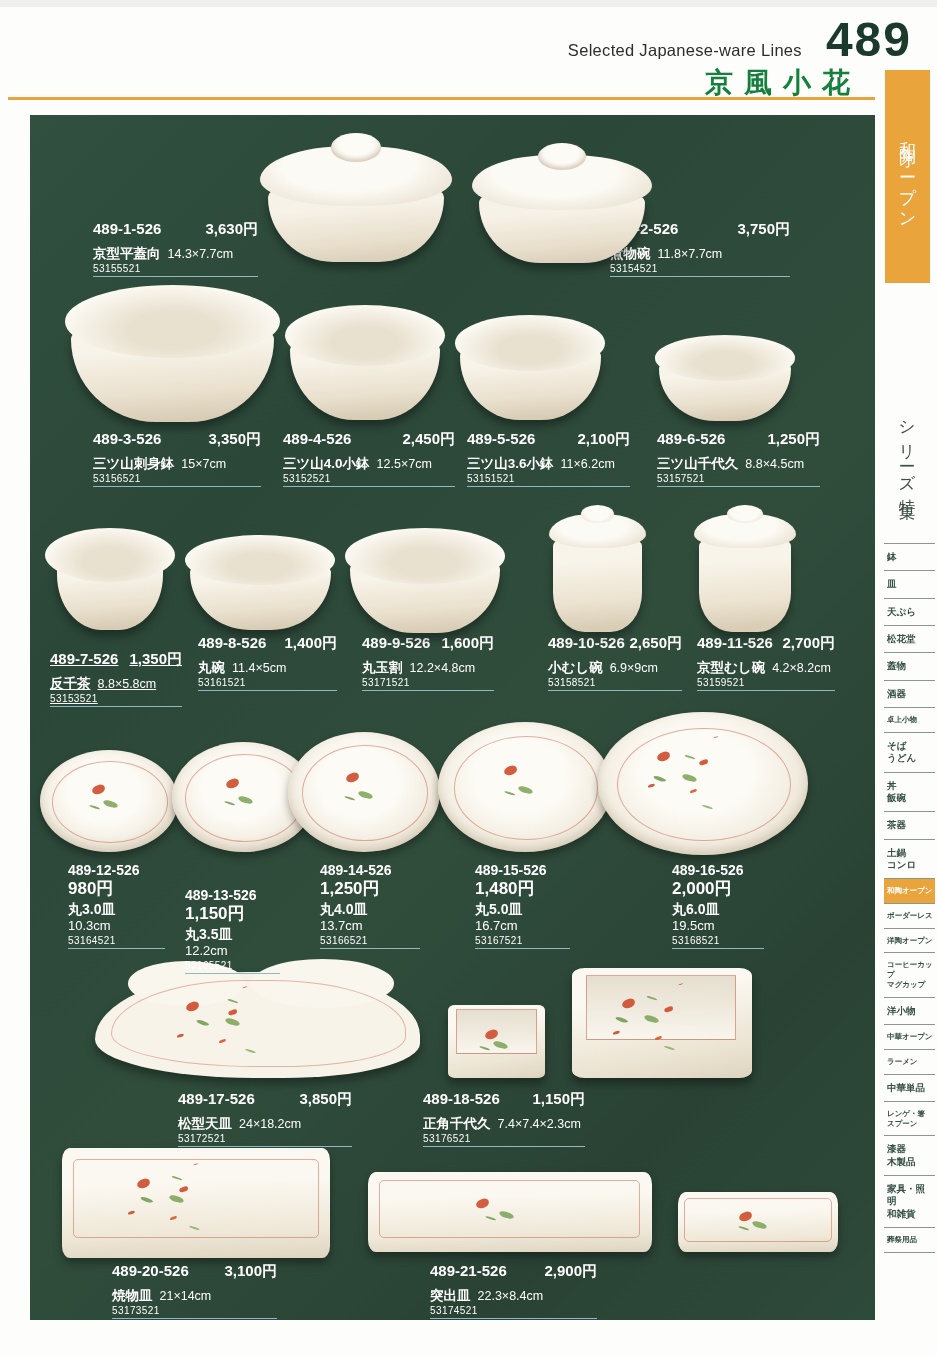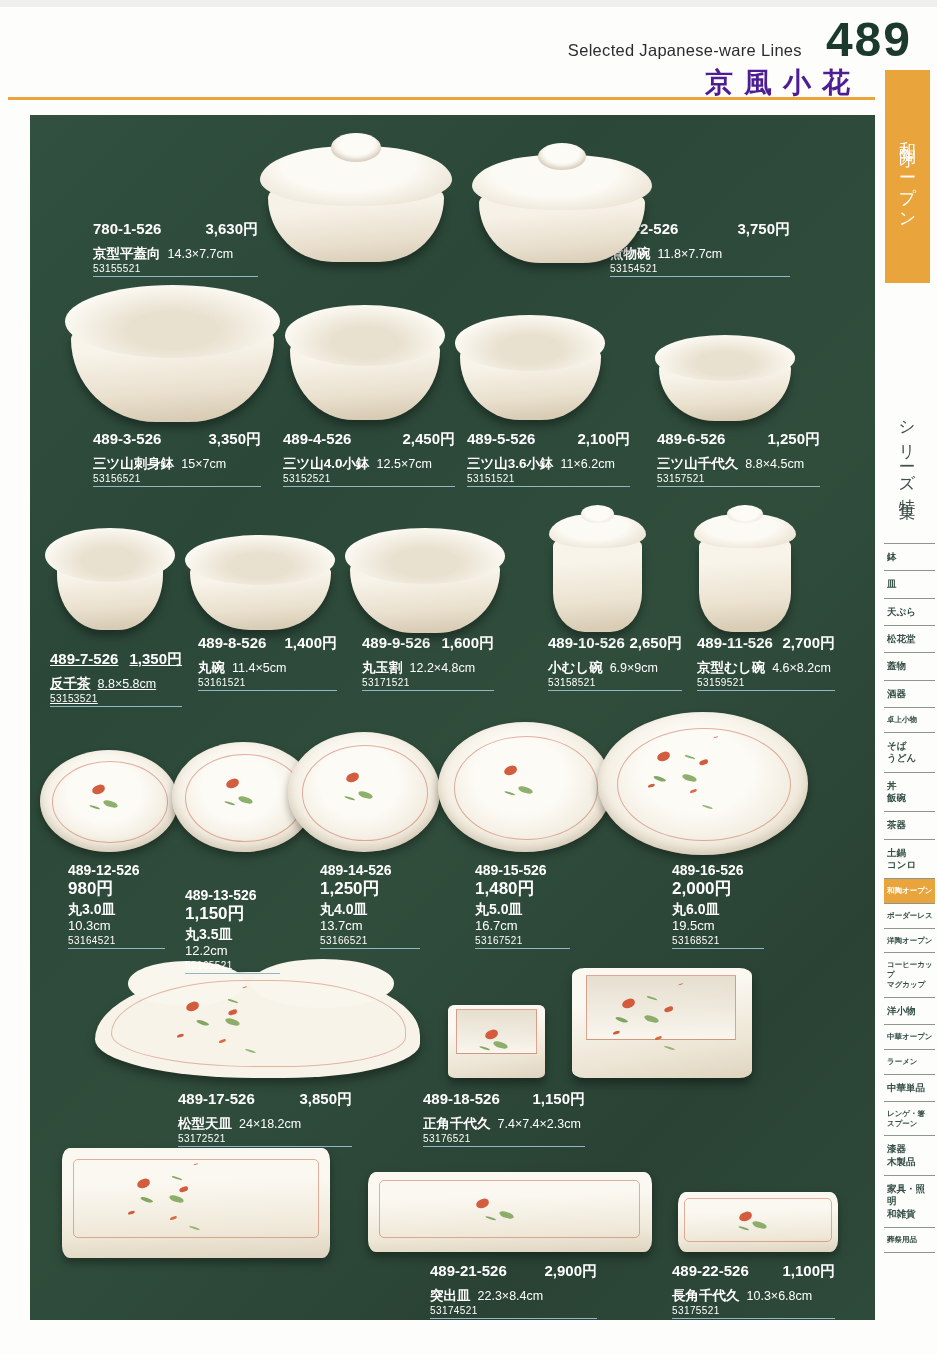--- a/index.html
+++ b/index.html
@@ -8,21 +8,21 @@
     font-family:"Liberation Sans",sans-serif;overflow:hidden;
   }
   body::before{content:"";position:absolute;left:0;top:0;width:937px;height:7px;background:#efefed;}
 
   
   .hdr{position:absolute;right:25px;top:16px;display:flex;align-items:baseline;gap:24px;}
   .hdr-en{font-size:16.5px;color:#2d2d2d;letter-spacing:.3px;}
   .hdr-num{font-size:48px;font-weight:bold;color:#1b3a2c;letter-spacing:2px;line-height:1;}
   .series{
     position:absolute;right:76px;top:64px;font-family:"Liberation Serif",serif;
-    font-size:28px;font-weight:600;color:#4c1d95;letter-spacing:11px;
+    font-size:28px;font-weight:600;color:#15803d;letter-spacing:11px;
   }
   .rule{position:absolute;left:8px;top:97px;width:867px;height:3px;background:#e9a43c;}
 
   
   .tab-top{
     position:absolute;left:885px;top:70px;width:45px;height:213px;background:#e9a43c;
     color:#fff;writing-mode:vertical-rl;font-size:17px;letter-spacing:7px;
     display:flex;align-items:center;justify-content:center;font-weight:500;
   }
   .series-feature{
@@ -301,21 +301,21 @@
       <i class="ring"></i>
       <b class="deco"></b>
     </div>
   <div class="ph tray sm ph22">
       <i class="ring"></i>
       <b class="deco"></b>
     </div>
 
   <div class="lbl lb1">
     <div class="r1">
-        <span class="code">780-1-526</span>
+        <span class="code">489-1-526</span>
         <span class="price">3,630円</span>
       </div>
     <div class="r2">
         <span class="name">京型平蓋向</span>
         <span class="size">14.3×7.7cm</span>
       </div>
     <div class="jan">53155521</div>
   </div>
   <div class="lbl lb2">
     <div class="r1">
@@ -416,21 +416,21 @@
       </div>
     <div class="jan">53158521</div>
   </div>
   <div class="lbl lb11">
     <div class="r1">
         <span class="code">489-11-526</span>
         <span class="price">2,700円</span>
       </div>
     <div class="r2">
         <span class="name">京型むし碗</span>
-        <span class="size">4.6×8.2cm</span>
+        <span class="size">4.2×8.2cm</span>
       </div>
     <div class="jan">53159521</div>
   </div>
 
   <div class="lbl stack lb12">
     <div class="code">489-12-526</div>
     <div class="price2">980円</div>
     <div class="name2">丸3.0皿</div>
     <div class="size2">10.3cm</div>
     <div class="jan">53164521</div>
@@ -479,36 +479,36 @@
     <div class="r1">
         <span class="code">489-18-526</span>
         <span class="price">1,150円</span>
       </div>
     <div class="r2">
         <span class="name">正角千代久</span>
         <span class="size">7.4×7.4×2.3cm</span>
       </div>
     <div class="jan">53176521</div>
   </div>
+  <div class="lbl lb20">
+    <div class="r1">
+        <span class="code">489-20-526</span>
+        <span class="price">3,100円</span>
+      </div>
+    <div class="r2">
+        <span class="name">焼物皿</span>
+        <span class="size">21×14cm</span>
+      </div>
+    <div class="jan">53173521</div>
+  </div>
   <div class="lbl lb21">
     <div class="r1">
         <span class="code">489-21-526</span>
         <span class="price">2,900円</span>
       </div>
     <div class="r2">
         <span class="name">突出皿</span>
         <span class="size">22.3×8.4cm</span>
       </div>
     <div class="jan">53174521</div>
   </div>
-  <div class="lbl lb22">
-    <div class="r1">
-        <span class="code">489-22-526</span>
-        <span class="price">1,100円</span>
-      </div>
-    <div class="r2">
-        <span class="name">長角千代久</span>
-        <span class="size">10.3×6.8cm</span>
-      </div>
-    <div class="jan">53175521</div>
-  </div>
 
 </div>
 
 </body></html>

